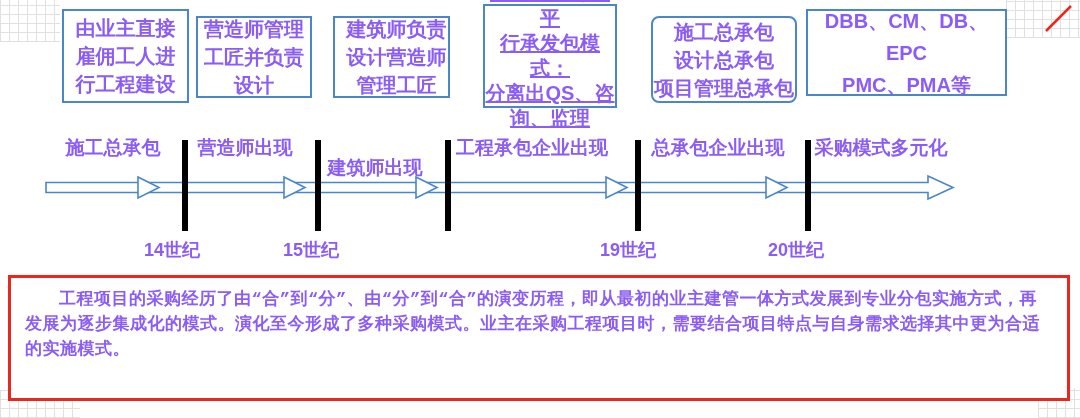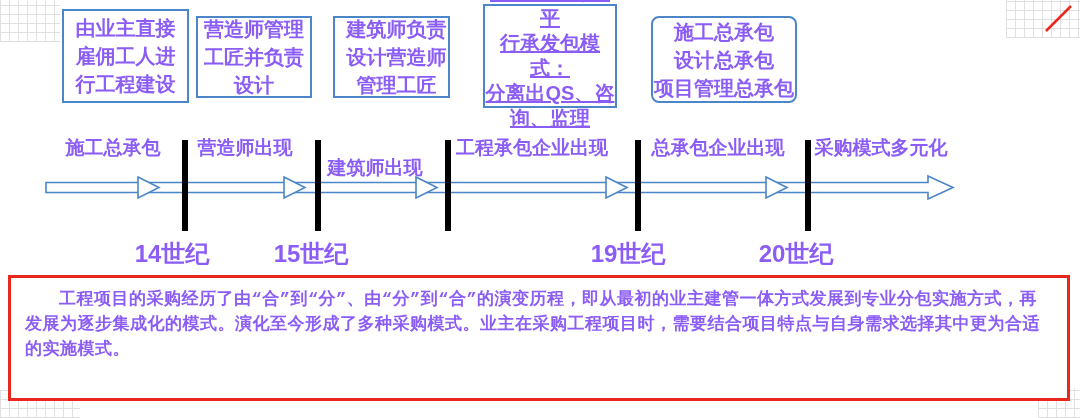--- a/index.html
+++ b/index.html
@@ -64,21 +64,21 @@
   .s5{left:648px;width:140px;}
   .s6{left:811px;width:140px;}
 
   .tick{
     position:absolute;top:140px;width:6px;height:91px;background:#000;
   }
   .t1{left:182px;}.t2{left:315px;}.t3{left:445px;}.t4{left:635px;}.t5{left:805px;}
 
   .century{
     position:absolute;top:238px;width:80px;
-    font-size:24px;font-weight:bold;text-align:center;white-space:nowrap;
+    font-size:18px;font-weight:bold;text-align:center;white-space:nowrap;
   }
   .c1{left:132px;}.c2{left:271px;}.c3{left:401px;}.c4{left:588px;}.c5{left:756px;}
 
   .summary-box{
     position:absolute;left:8px;top:275px;width:1062px;height:126px;
     border:3px solid var(--red);
     background:#fff;
     box-sizing:border-box;
   }
   .summary-text{
@@ -133,20 +133,24 @@
     <span>分阶段分专业平
 行承发包模式：
 分离出QS、咨
 询、监理</span>
   </div>
   <div class="box b5">
     <span>施工总承包
 设计总承包
 项目管理总承包</span>
   </div>
+  <div class="box b6">
+    <span>DBB、CM、DB、EPC
+PMC、PMA等</span>
+  </div>
 
   <div class="stage s1">施工总承包</div>
   <div class="stage s2">营造师出现</div>
   <div class="stage s3">建筑师出现</div>
   <div class="stage s5">总承包企业出现</div>
   <div class="stage s4">工程承包企业出现</div>
   <div class="stage s6">采购模式多元化</div>
 
   <div class="tick t1"></div>
   <div class="tick t2"></div>

